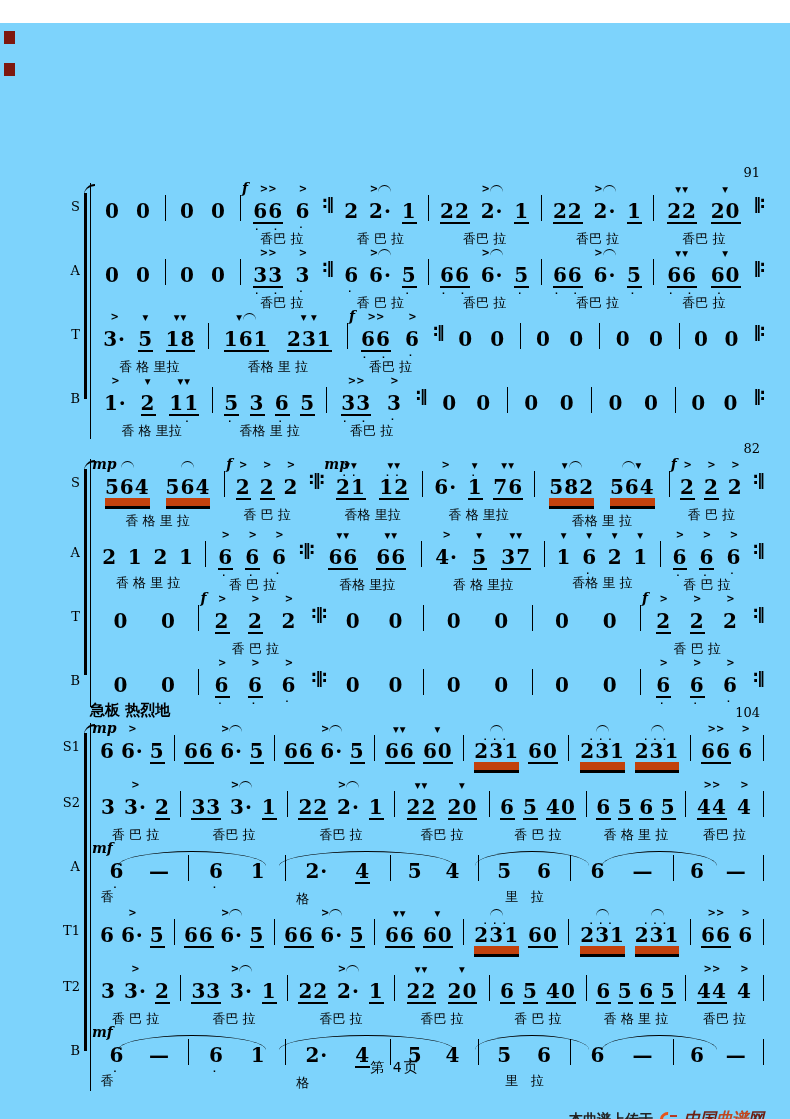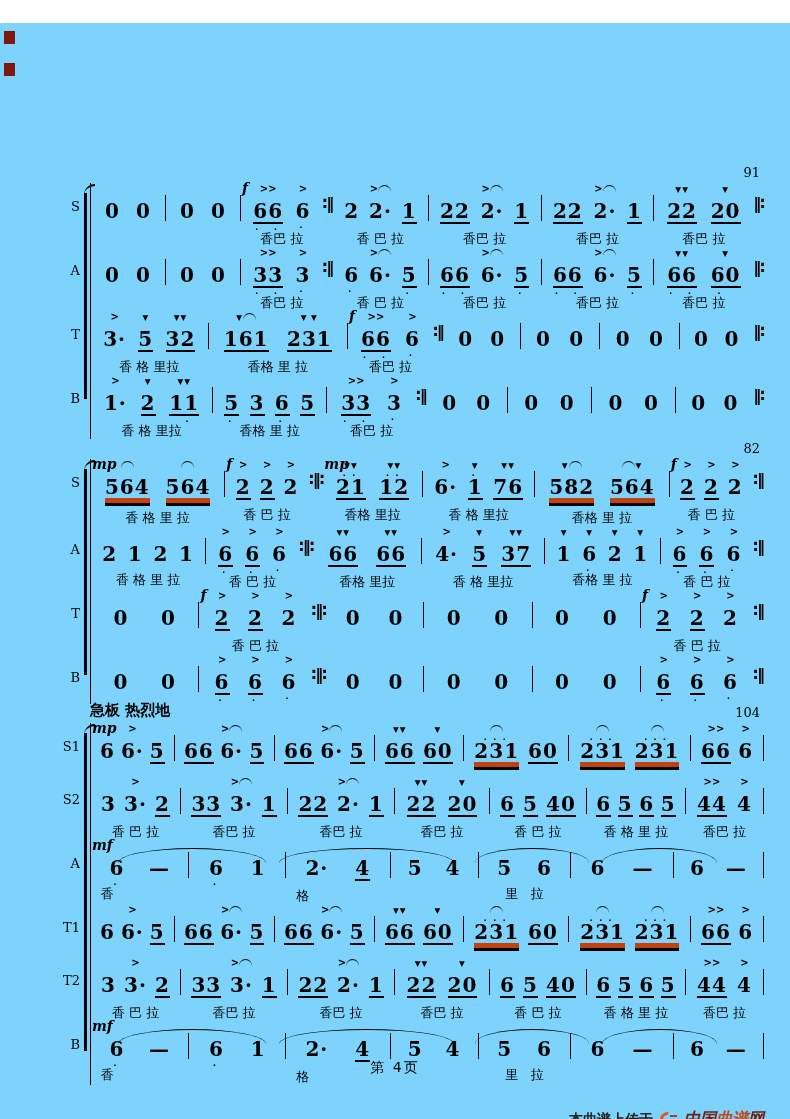--- a/index.html
+++ b/index.html
@@ -21,21 +21,21 @@
   .cell{position:relative;display:flex;flex-direction:column;min-width:0;}
   .toks{display:flex;justify-content:space-around;align-items:flex-start;padding:0 6px;}
   .tok{display:flex;flex-direction:column;align-items:center;}
   .tm{height:11px;line-height:11px;font:bold 10px "DejaVu Sans",sans-serif;white-space:pre;text-align:center;}
   .tm .stc{font-size:7.5px;letter-spacing:1px;}
   .tm .arc{display:inline-block;width:13px;height:6px;border-top:1.6px solid #000;
            border-radius:50% 50% 0 0/100% 100% 0 0;vertical-align:top;margin-top:2px;}
   .to{height:6px;line-height:5px;font:bold 9px "DejaVu Sans Mono",monospace;white-space:pre;letter-spacing:4px;}
   .tt{font:bold 20px "DejaVu Serif",serif;line-height:22px;letter-spacing:1px;white-space:pre;}
   .u1{border-bottom:2px solid #000;}
-  .u2{border-bottom:5px solid #c2410c;box-shadow:0 3px 0 0 #000;}
+  .u2{border-bottom:8px solid #c2410c;box-shadow:0 3px 0 0 #000;}
   .td{height:6px;line-height:4px;font:bold 9px "DejaVu Sans Mono",monospace;white-space:pre;letter-spacing:4px;}
   .lyr{height:17px;line-height:16px;font:13px "DejaVu Sans",sans-serif;white-space:pre;text-align:center;}
   .lyr.short{text-align:left;padding-left:10%;}
   .lyr.empty{height:3px;}
   .dyn{position:absolute;top:-3px;left:1px;font:italic bold 14px "DejaVu Serif",serif;}
   .bl{width:1px;background:#000;height:26px;margin-top:12px;flex:none;}
   .rpt{font:bold 16px "DejaVu Sans",sans-serif;margin-top:11px;letter-spacing:-1px;flex:none;white-space:nowrap;}
   .slur{position:absolute;height:14px;border-top:1.4px solid #000;
         border-radius:50% 50% 0 0/100% 100% 0 0;pointer-events:none;}
 
@@ -373,21 +373,21 @@
                 </div>
                 <div class="tok">
                   <div class="tm"><span class="stc">▼</span></div>
                   <div class="to"> </div>
                   <div class="tt u1">5</div>
                   <div class="td"> </div>
                 </div>
                 <div class="tok">
                   <div class="tm"><span class="stc">▼</span><span class="stc">▼</span></div>
                   <div class="to"> </div>
-                  <div class="tt u1">32</div>
+                  <div class="tt u1">18</div>
                   <div class="td"> </div>
                 </div>
               </div>
               <div class="lyr">香 格 里拉</div>
             </div>
             <div class="bl"></div>
             <div class="cell" style="flex-grow: 13;">
               <div class="toks">
                 <div class="tok">
                   <div class="tm"><span class="stc">▼</span><span class="arc"></span></div>

